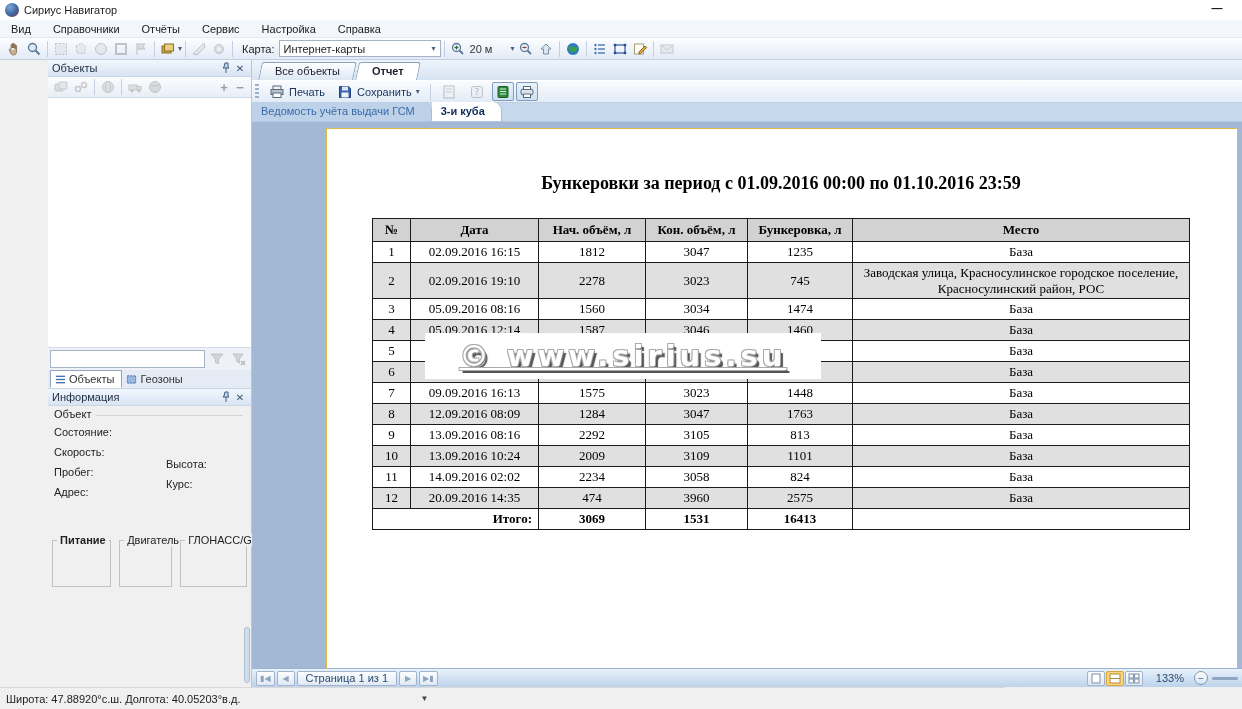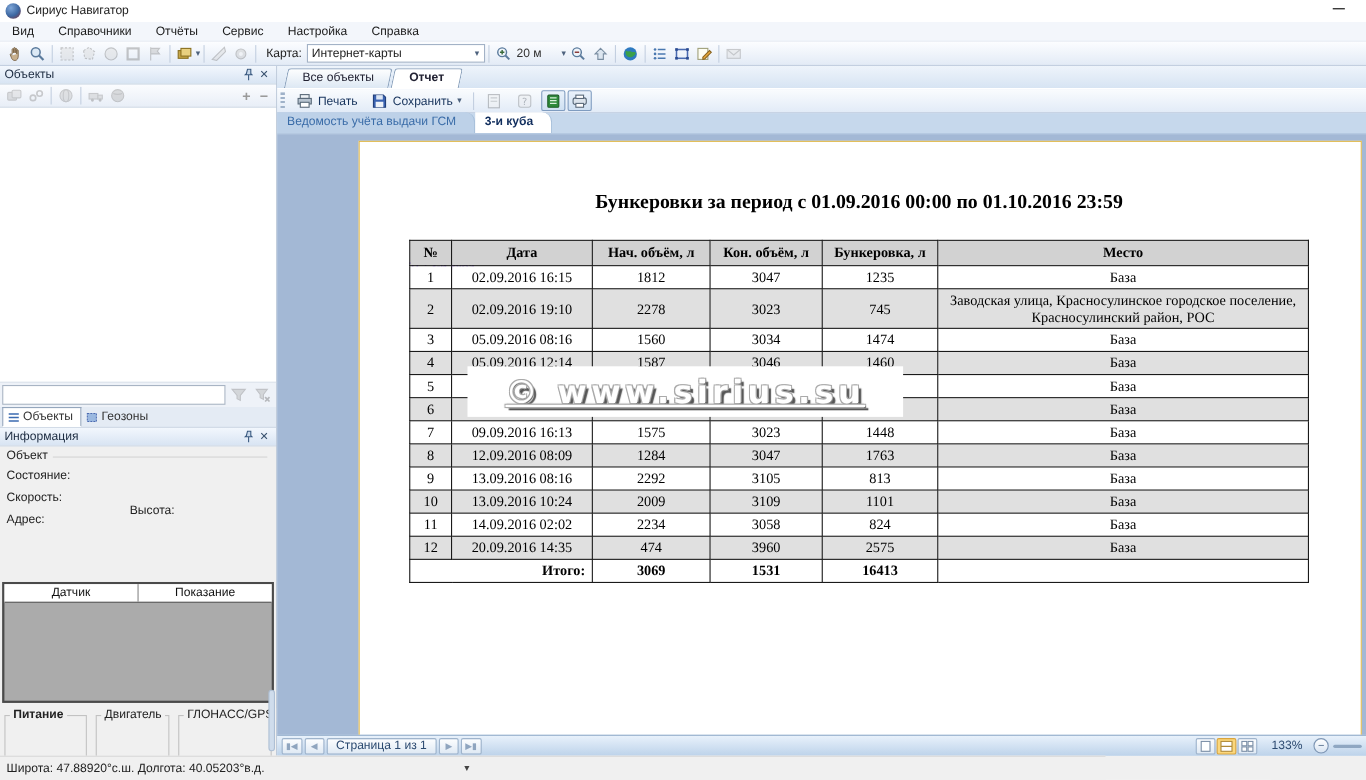--- a/index.html
+++ b/index.html
@@ -24,21 +24,21 @@
   .tbtn { width:20px; height:18px; display:flex; align-items:center; justify-content:center; border-radius:2px; }
   .tbtn svg { display:block; }
   .tbtn.disabled { opacity:.4; filter:grayscale(1); }
   .tsep { width:1px; height:16px; background:#c3cfe0; margin:0 3px; }
   .map-label { margin:0 4px 0 6px; color:#222; }
   .map-select { width:162px; height:17px; background:#fff; border:1px solid #a3b2c6; display:flex; align-items:center; justify-content:space-between; padding:0 4px; color:#222; }
   .caret { font-size:8px; color:#4d627e; }
   .zoom-val { display:flex; align-items:center; gap:18px; margin:0 2px; color:#333; }
 
   
-  .left-panel { position:absolute; left:0; top:60px; width:252px; height:627px; background:#f0f0f0; border-right:1px solid #b9c6d8; }
+  .left-panel { position:absolute; left:0; top:60px; width:252px; height:627px; background:#f0f0f0; border-right:1px solid #b9c6d8;padding-left:48px; }
   .panel-header { height:17px; background:linear-gradient(#f2f7fd,#d8e4f3); border-bottom:1px solid #c9d6e6; display:flex; align-items:center; padding:0 4px; color:#1c2b40; }
   .panel-header .ph-title { flex:1; }
   .ph-icon { width:14px; height:14px; display:flex; align-items:center; justify-content:center; color:#38516e; font-size:10px; }
   .obj-toolbar { height:21px; background:linear-gradient(#fbfcfe,#e8eef7); border-bottom:1px solid #cdd8e6; display:flex; align-items:center; padding:0 3px; }
   .obj-toolbar .spacer { flex:1; }
   .pm-btn { width:16px; height:16px; color:#9a9a9a; font-size:13px; font-weight:bold; display:flex; align-items:center; justify-content:center; }
   .obj-list { height:250px; background:#fff; border-bottom:1px solid #d5dde8; }
   .search-row { height:22px; display:flex; align-items:center; padding:1px 2px; gap:2px; background:#eef2f8; }
   .search-input { flex:1; height:18px; border:1px solid #a8b4c4; background:#fff; padding:0 3px; font-family:"Liberation Sans",sans-serif; font-size:11px; }
   .left-tabs { height:19px; display:flex; align-items:flex-end; background:#e4ebf4; border-bottom:1px solid #cbd6e4; padding-left:2px; }
@@ -364,27 +364,25 @@
       </span>
       <span class="ph-icon">✕</span>
     </div>
     <div class="info-area">
       <div class="grp-line"><span>Объект</span></div>
       <div class="info-row"><span>Состояние:</span></div>
       <div class="info-row">
         <span>Скорость:</span>
         <span class="col2">Высота:</span>
       </div>
+      <div class="info-row">
+        <span>Пробег:</span>
+        <span class="col2">Курс:</span>
+      </div>
       <div class="info-row"><span>Адрес:</span></div>
-    </div>
-    <div class="sensor-table">
-      <div class="sensor-head">
-        <div>Датчик</div>
-        <div>Показание</div>
-      </div>
     </div>
     <div class="status-boxes">
       <div class="sbox b1">
           <span class="leg">Питание</span>
         </div>
       <div class="sbox b2">
           <span class="leg">Двигатель</span>
         </div>
       <div class="sbox b3">
           <span class="leg">ГЛОНАСС/GPS</span>

